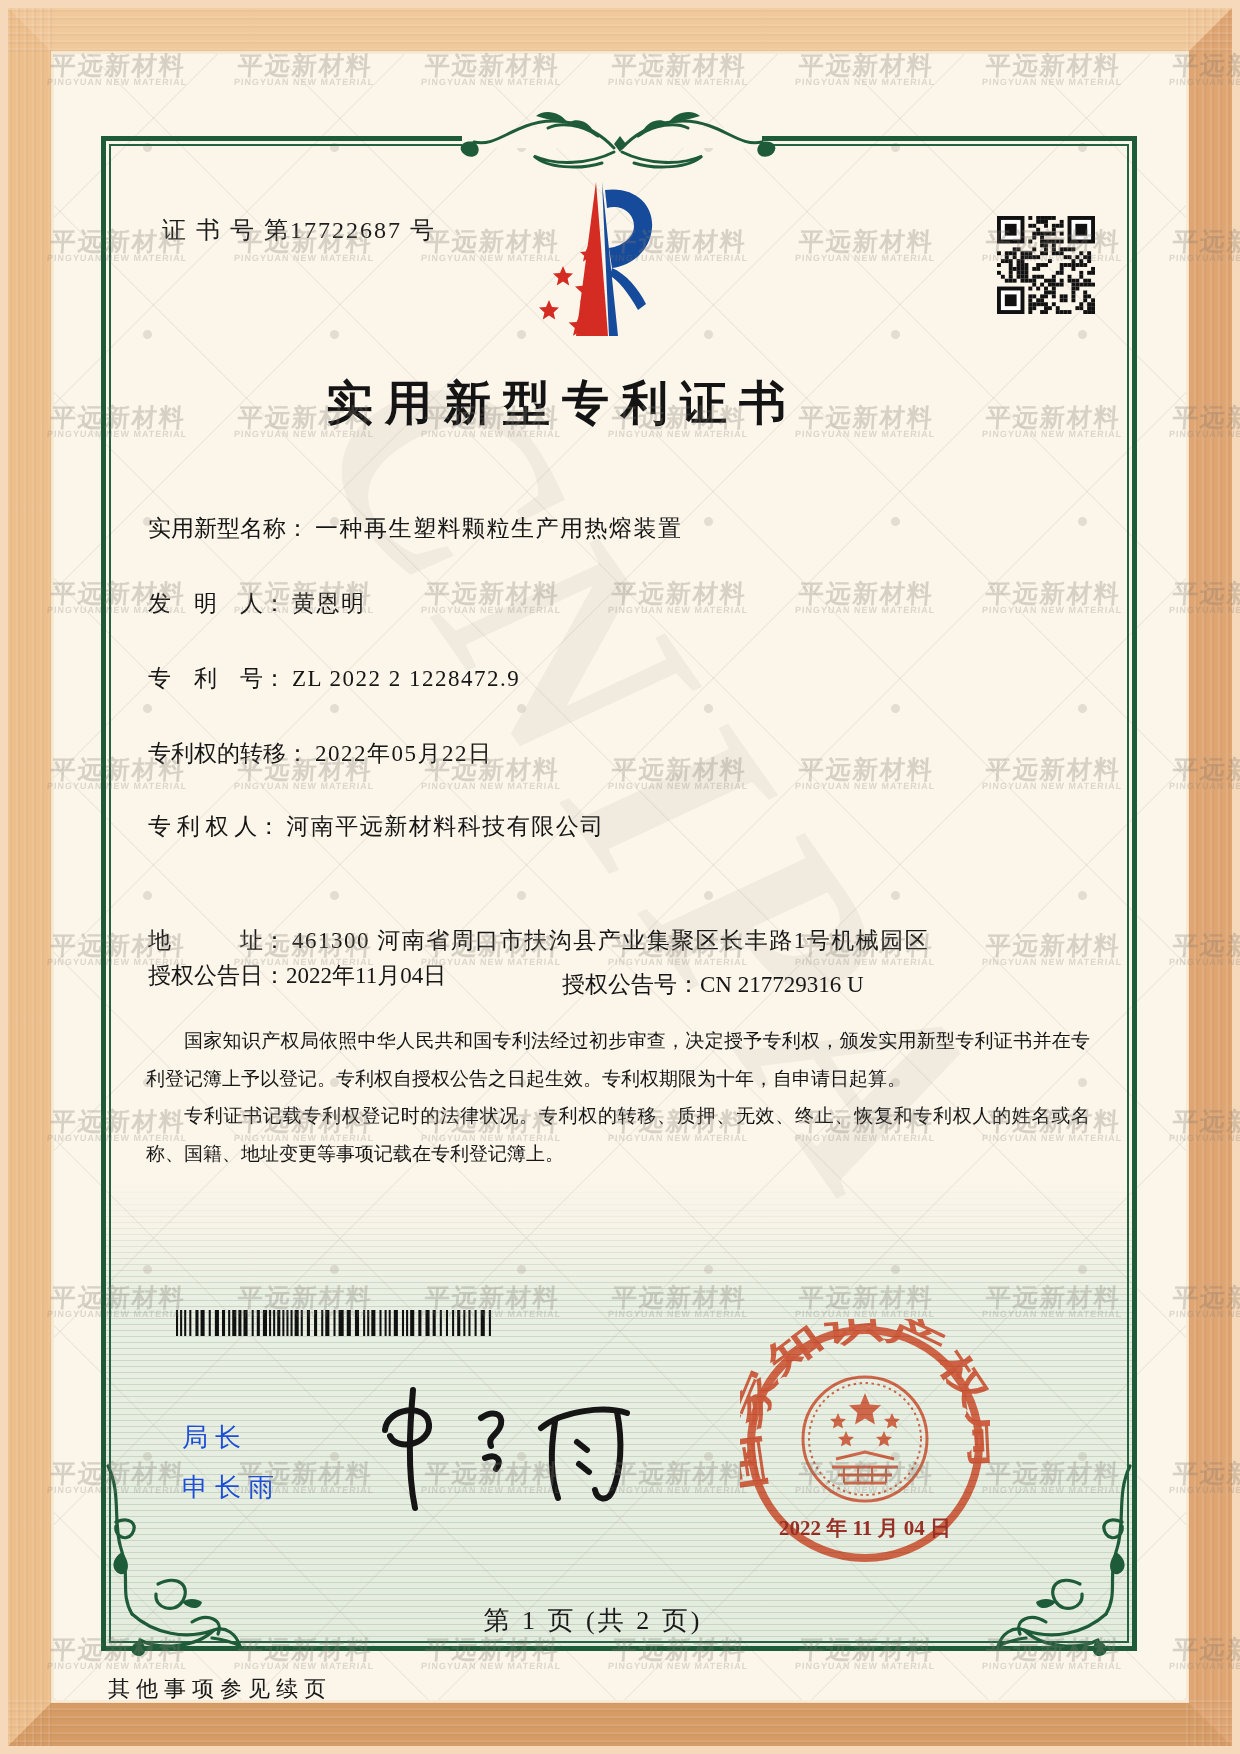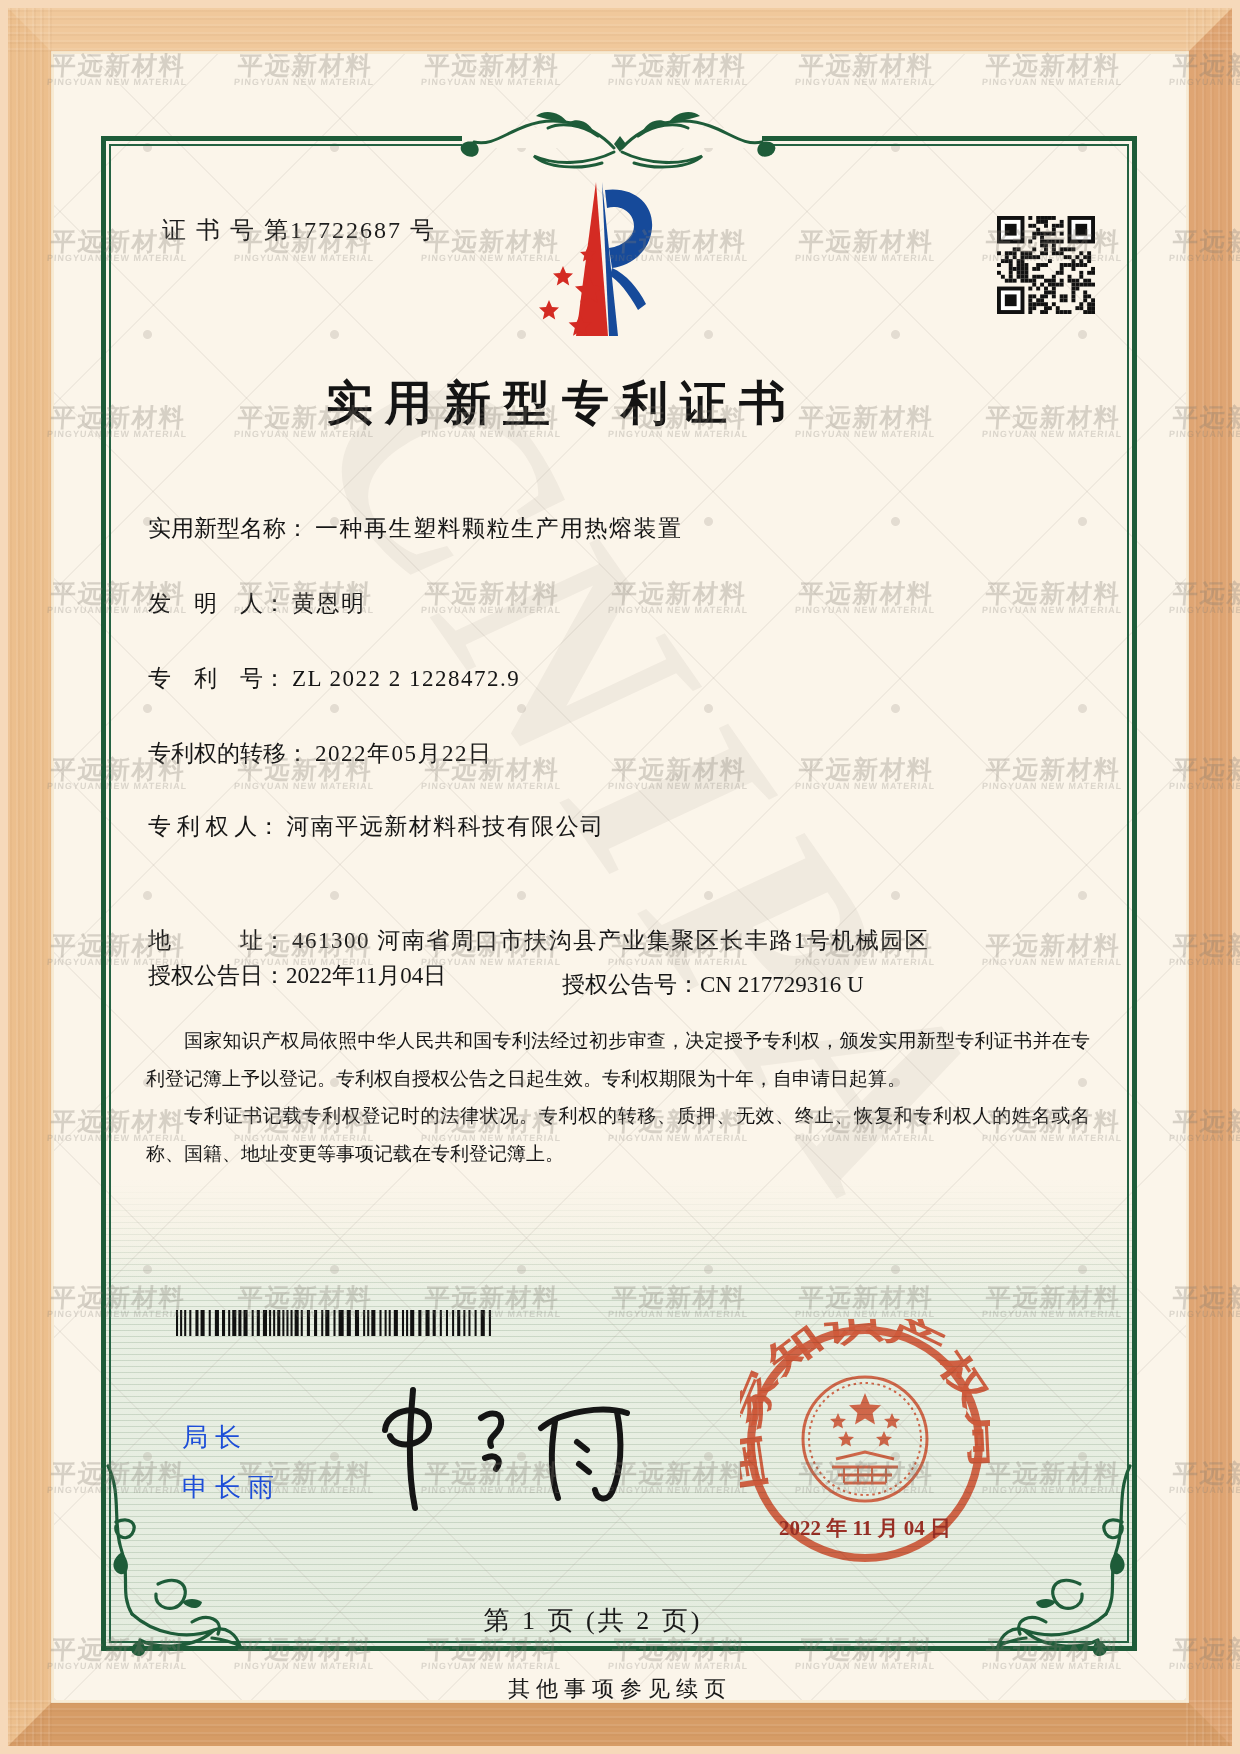--- a/index.html
+++ b/index.html
@@ -52,21 +52,21 @@
   .field{left:148px;display:flex;font-size:23px;color:#161616;line-height:33px;}
   .field .lbl{white-space:pre;}
   .field .val{margin-left:6px;max-width:700px;letter-spacing:1.5px;}
   .grant{font-size:23px;color:#161616;}
   .paras{left:146px;top:1022px;width:944px;font-size:19px;line-height:37.5px;color:#161616;
       text-align:justify;}
   .paras p{margin:0;text-indent:2em;}
   .signer{left:182px;font-size:26px;color:#1d4ed8;letter-spacing:7px;
       font-family:"Liberation Sans","DejaVu Sans",sans-serif;}
   .page-info{left:75px;top:1603px;width:1036px;text-align:center;font-size:26px;color:#1a1a1a;letter-spacing:3px;}
-  .note{left:102px;top:1674px;width:1036px;text-align:center;font-size:22px;color:#1a1a1a;letter-spacing:6px;z-index:20;}
+  .note{left:108px;top:1674px;width:1036px;text-align:left;font-size:22px;color:#1a1a1a;letter-spacing:6px;z-index:20;}
   .seal-wrap{left:740px;top:1319px;width:250px;height:250px;z-index:30;mix-blend-mode:multiply;opacity:.95;}
   .sig-wrap{left:355px;top:1380px;z-index:28;}
 </style>
 </head>
 <body>
 
 <div class="page">
 
   <div class="paper"></div>
   <div class="band">

